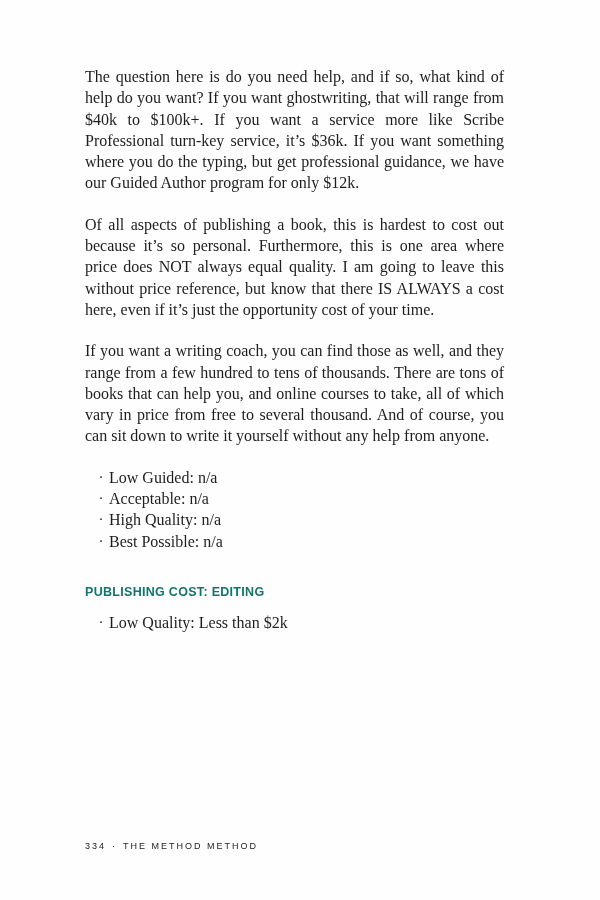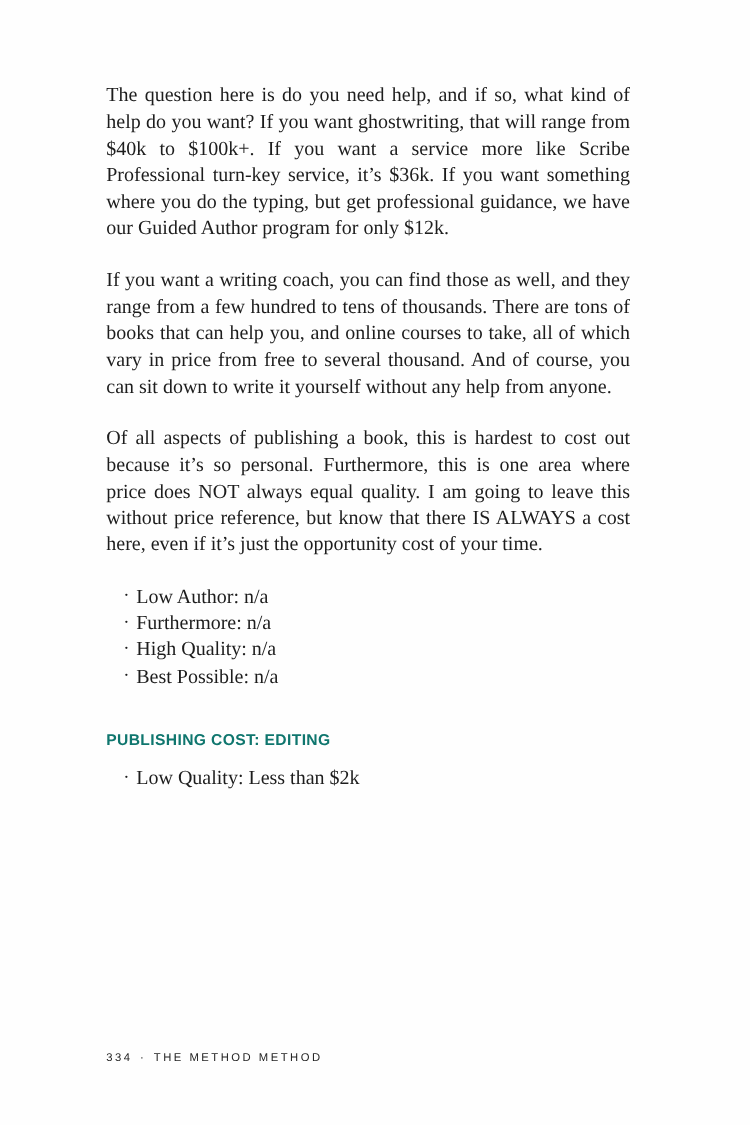--- a/index.html
+++ b/index.html
@@ -79,32 +79,32 @@
   }
 </style>
 </head>
 <body>
 
 <div class="page">
   <div class="content">
 
     <p class="body-para">The question here is do you need help, and if so, what kind of help do you want? If you want ghostwriting, that will range from $40k to $100k+. If you want a service more like Scribe Professional turn-key service, it’s $36k. If you want something where you do the typing, but get professional guidance, we have our Guided Author program for only $12k.</p>
 
+    <p class="body-para">Of all aspects of publishing a book, this is hardest to cost out because it’s so personal. Furthermore, this is one area where price does NOT always equal quality. I am going to leave this without price reference, but know that there IS ALWAYS a cost here, even if it’s just the opportunity cost of your time.</p>
+
     <p class="body-para">If you want a writing coach, you can find those as well, and they range from a few hundred to tens of thousands. There are tons of books that can help you, and online courses to take, all of which vary in price from free to several thousand. And of course, you can sit down to write it yourself without any help from anyone.</p>
-
-    <p class="body-para">Of all aspects of publishing a book, this is hardest to cost out because it’s so personal. Furthermore, this is one area where price does NOT always equal quality. I am going to leave this without price reference, but know that there IS ALWAYS a cost here, even if it’s just the opportunity cost of your time.</p>
 
     <div class="price-list">
       <div class="bullet-item">
         <span class="bullet-marker">·</span>
-        <span class="bullet-text">Low Author: n/a</span>
+        <span class="bullet-text">Low Guided: n/a</span>
       </div>
       <div class="bullet-item">
         <span class="bullet-marker">·</span>
-        <span class="bullet-text">Furthermore: n/a</span>
+        <span class="bullet-text">Acceptable: n/a</span>
       </div>
       <div class="bullet-item">
         <span class="bullet-marker">·</span>
         <span class="bullet-text">High Quality: n/a</span>
       </div>
       <div class="bullet-item">
         <span class="bullet-marker">·</span>
         <span class="bullet-text">Best Possible: n/a</span>
       </div>
     </div>

